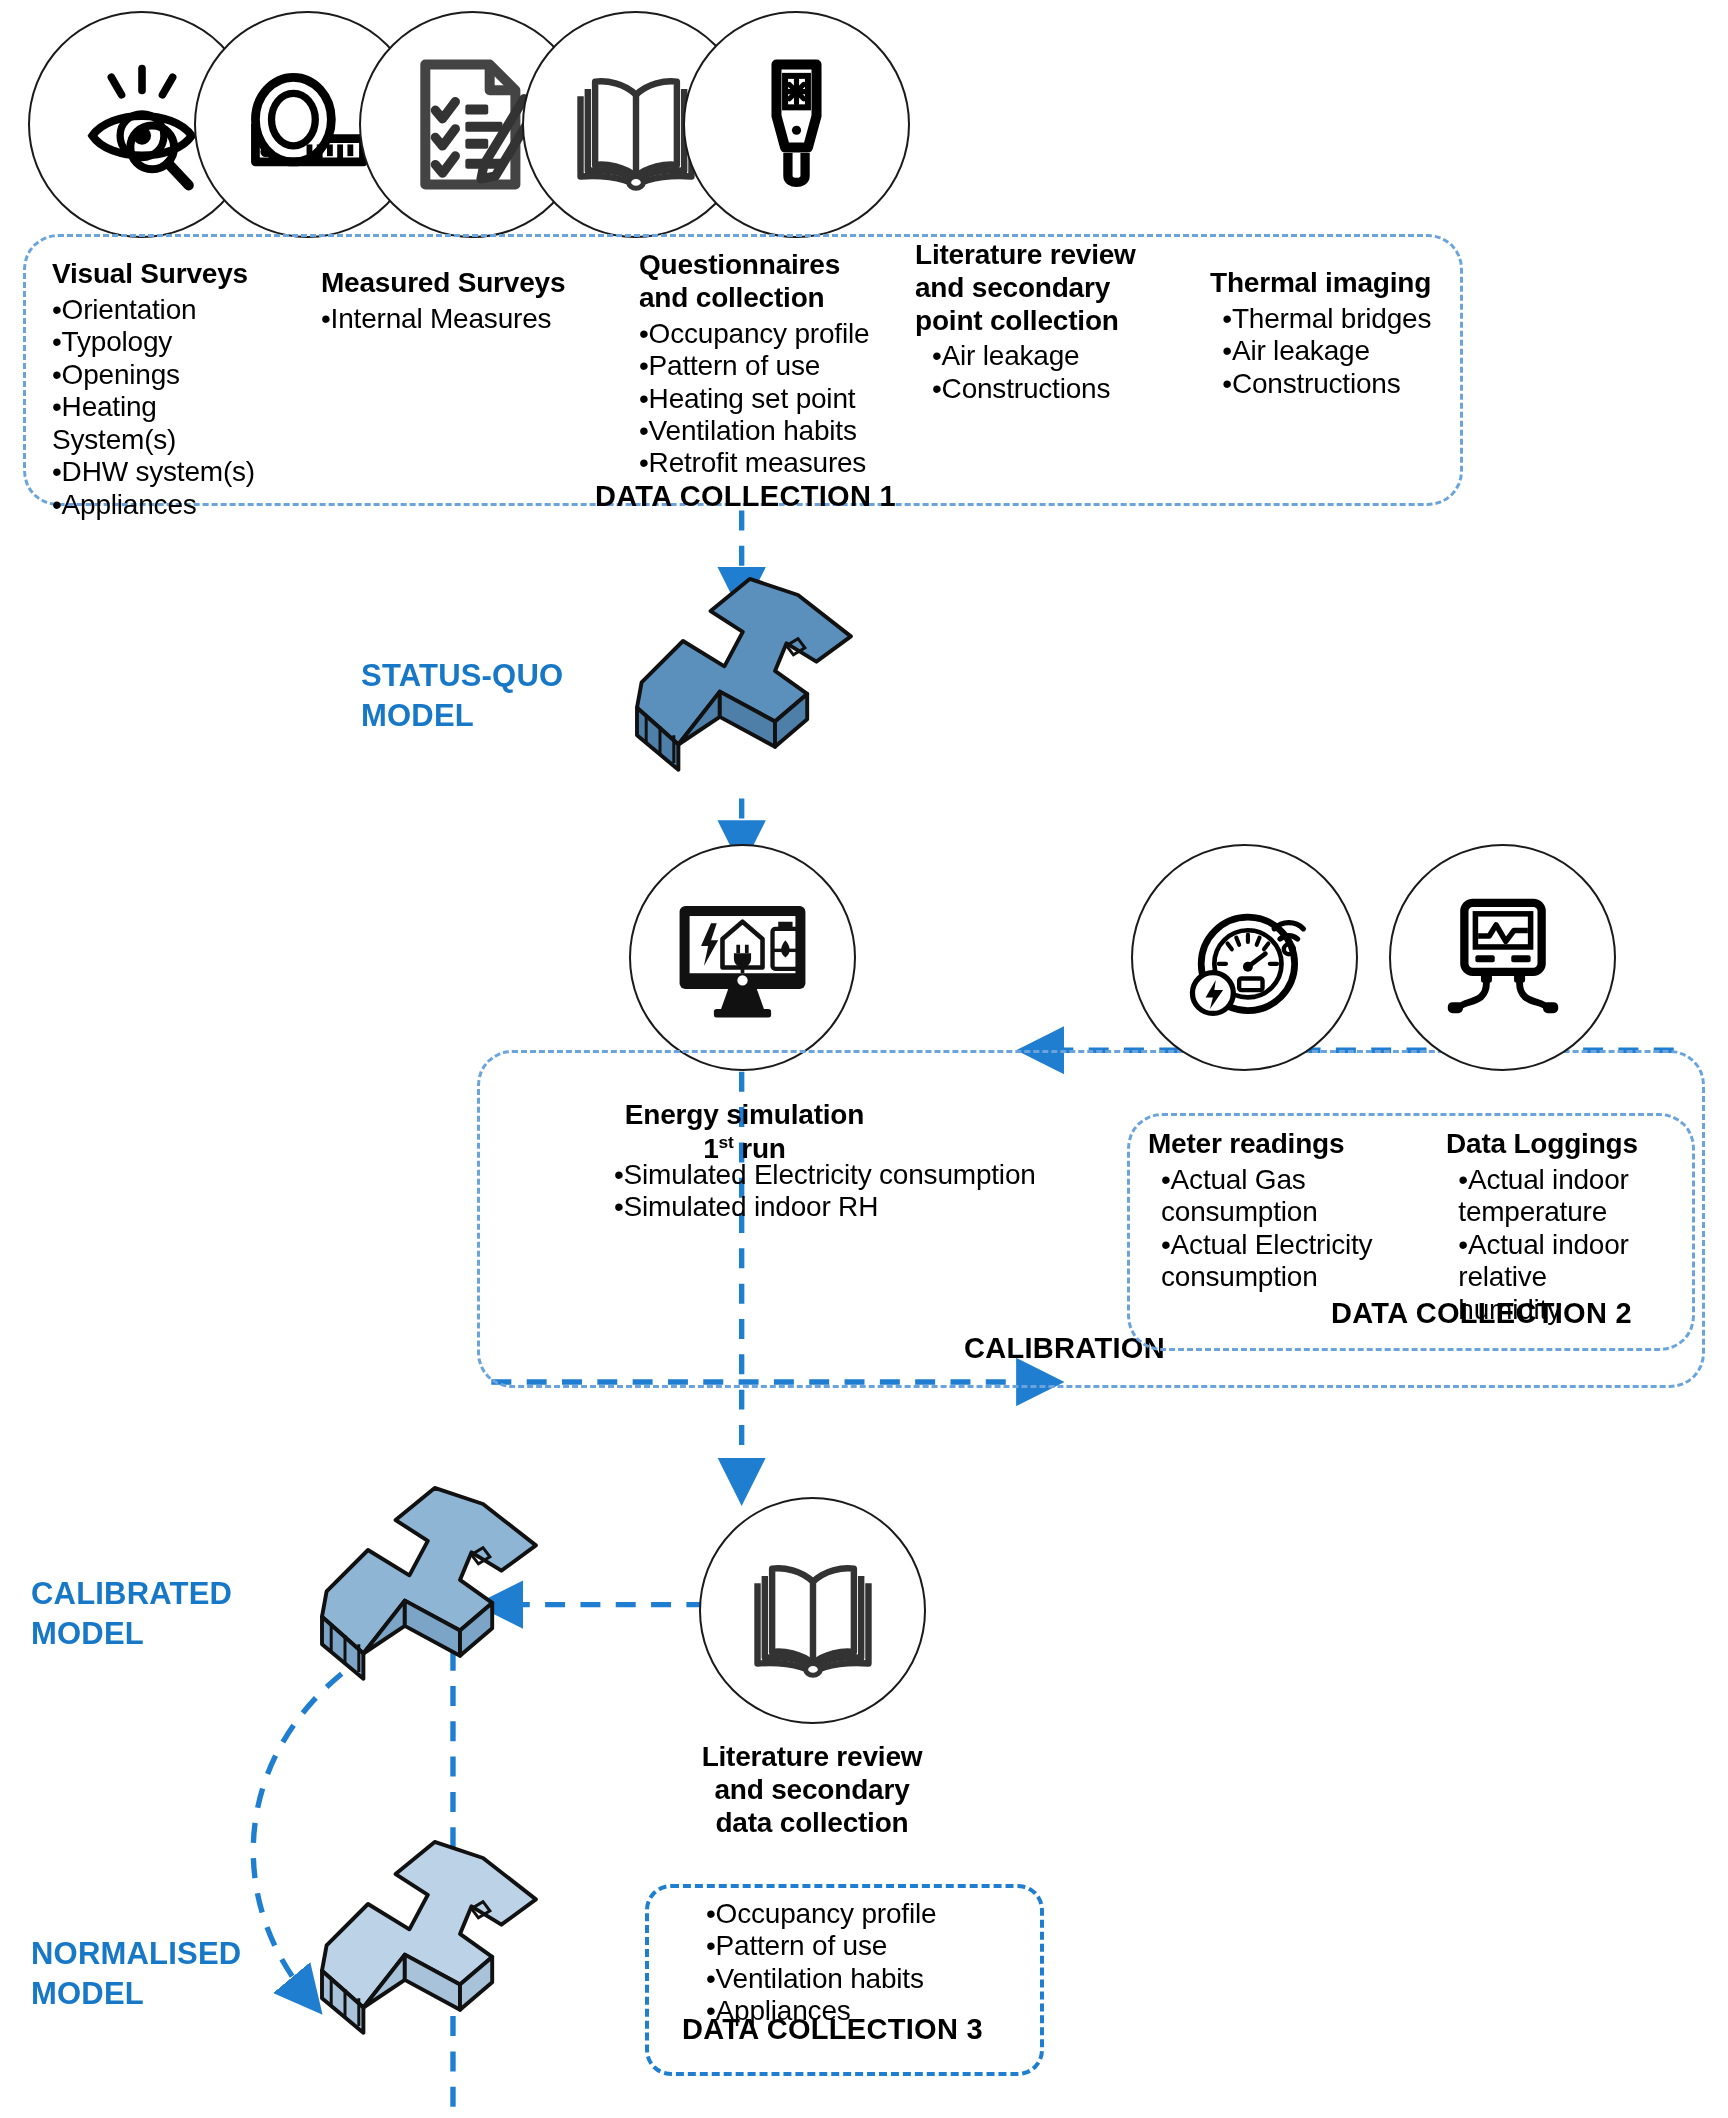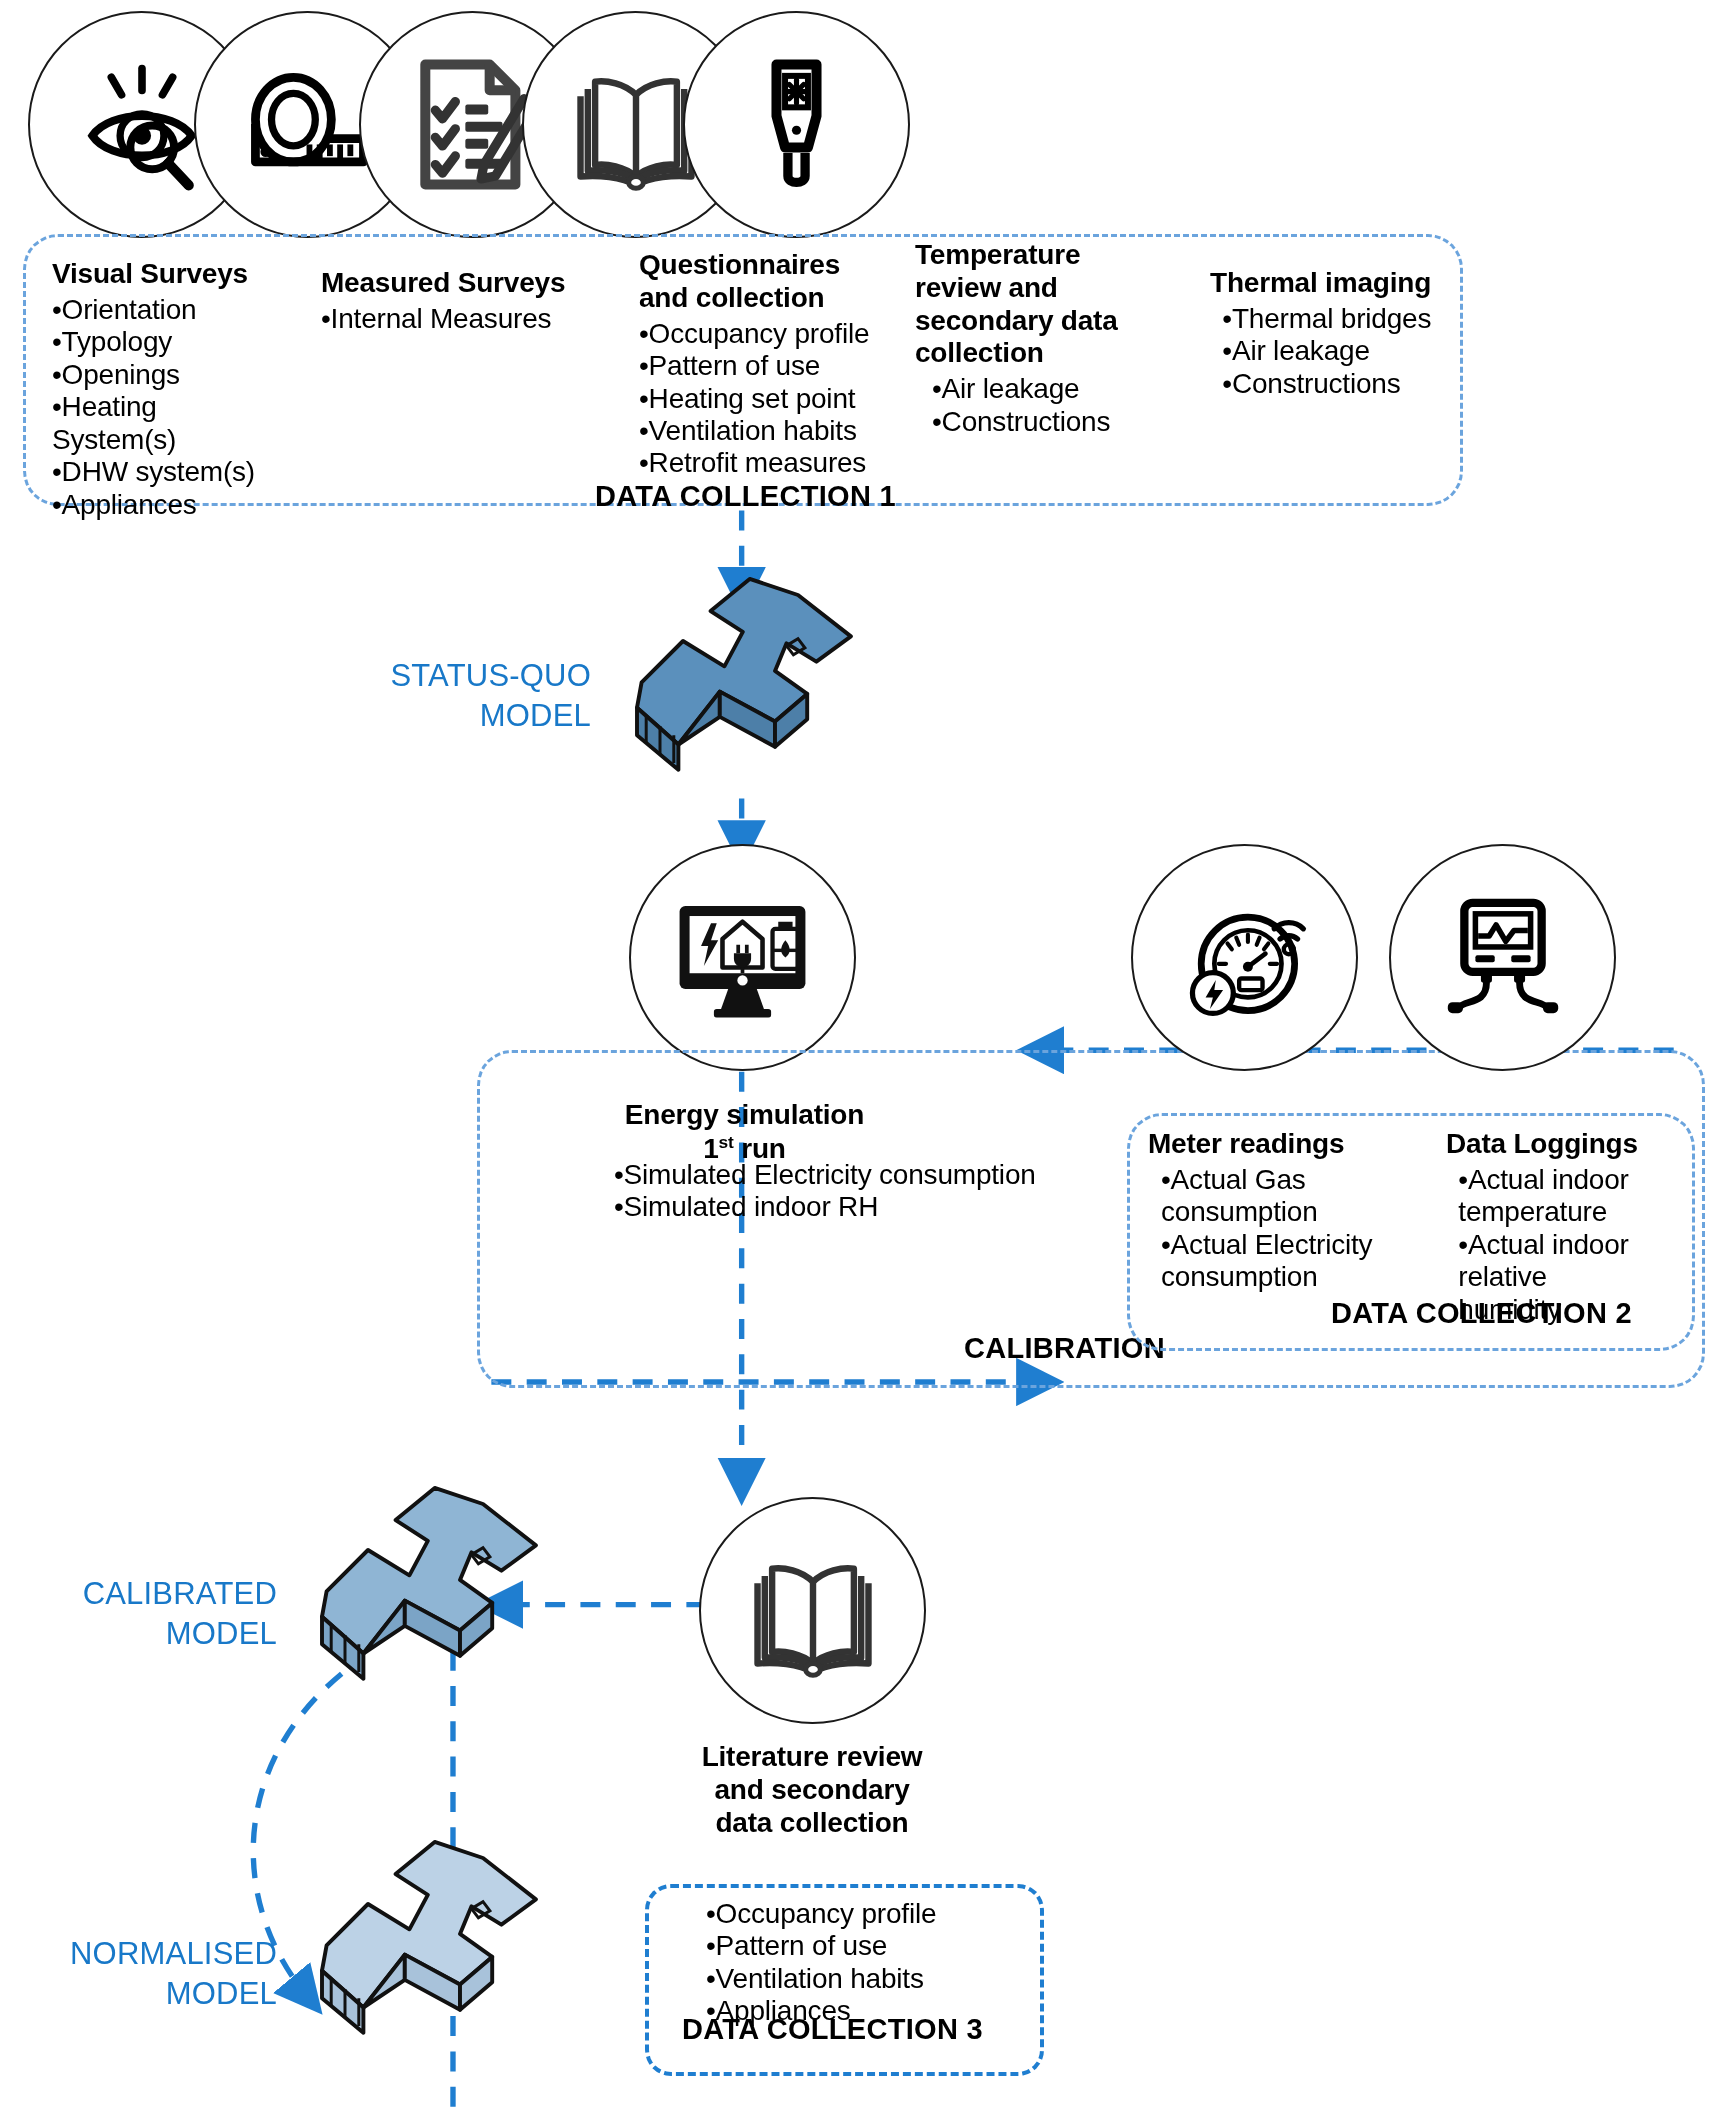--- a/index.html
+++ b/index.html
@@ -18,22 +18,22 @@
   .circ{position:absolute;border:2.3px solid #1a1a1a;border-radius:50%;background:#fff;
         display:flex;align-items:center;justify-content:center;box-sizing:border-box;}
 
   
   .col{position:absolute;box-sizing:border-box;}
   .hd{font-weight:bold;font-size:28px;line-height:1.17;letter-spacing:-0.2px;}
   .bul{font-size:28px;line-height:1.16;letter-spacing:-0.2px;}
   .bul div{white-space:nowrap;}
   .bul .wrap{white-space:normal;}
   .dcap{font-weight:bold;font-size:29px;letter-spacing:0.3px;}
-  .bluelab{position:absolute;color:#1878c8;font-weight:normal;font-size:31px;
-           line-height:1.28;letter-spacing:0.2px;text-align:right;}
+  .bluelab{position:absolute;color:#1878c8;font-weight:bold;font-size:31px;
+           line-height:1.28;letter-spacing:0.2px;text-align:left;}
   .center{text-align:center;}
   sup{font-size:0.62em;vertical-align:super;}
 </style>
 </head>
 <body>
 
 <div id="stage">
 
   <div class="circ" style="left:28px;top:10.7px;width:227px;height:227px;">
     <svg width="146" height="146" viewBox="0 0 100 100">
@@ -141,21 +141,21 @@
     <div class="bul" style="margin-top:3.1px;">
       <div>•<span>Occupancy profile</span></div>
       <div>•<span>Pattern of use</span></div>
       <div>•<span>Heating set point</span></div>
       <div>•<span>Ventilation habits</span></div>
       <div>•<span>Retrofit measures</span></div>
     </div>
   </div>
 
   <div class="col" style="left:915px;top:239px;width:253px;">
-    <div class="hd" style="width:221px;">Temperature review and secondary data collection</div>
+    <div class="hd" style="width:221px;">Literature review and secondary point collection</div>
     <div class="bul" style="margin-top:3.1px;margin-left:17px;">
       <div>•<span>Air leakage</span></div>
       <div>•<span>Constructions</span></div>
     </div>
   </div>
 
   <div class="col" style="left:1210px;top:267px;width:269px;">
     <div class="hd">Thermal imaging</div>
     <div class="bul" style="margin-top:3.1px;margin-left:12.3px;">
       <div>•<span>Thermal bridges</span></div>

